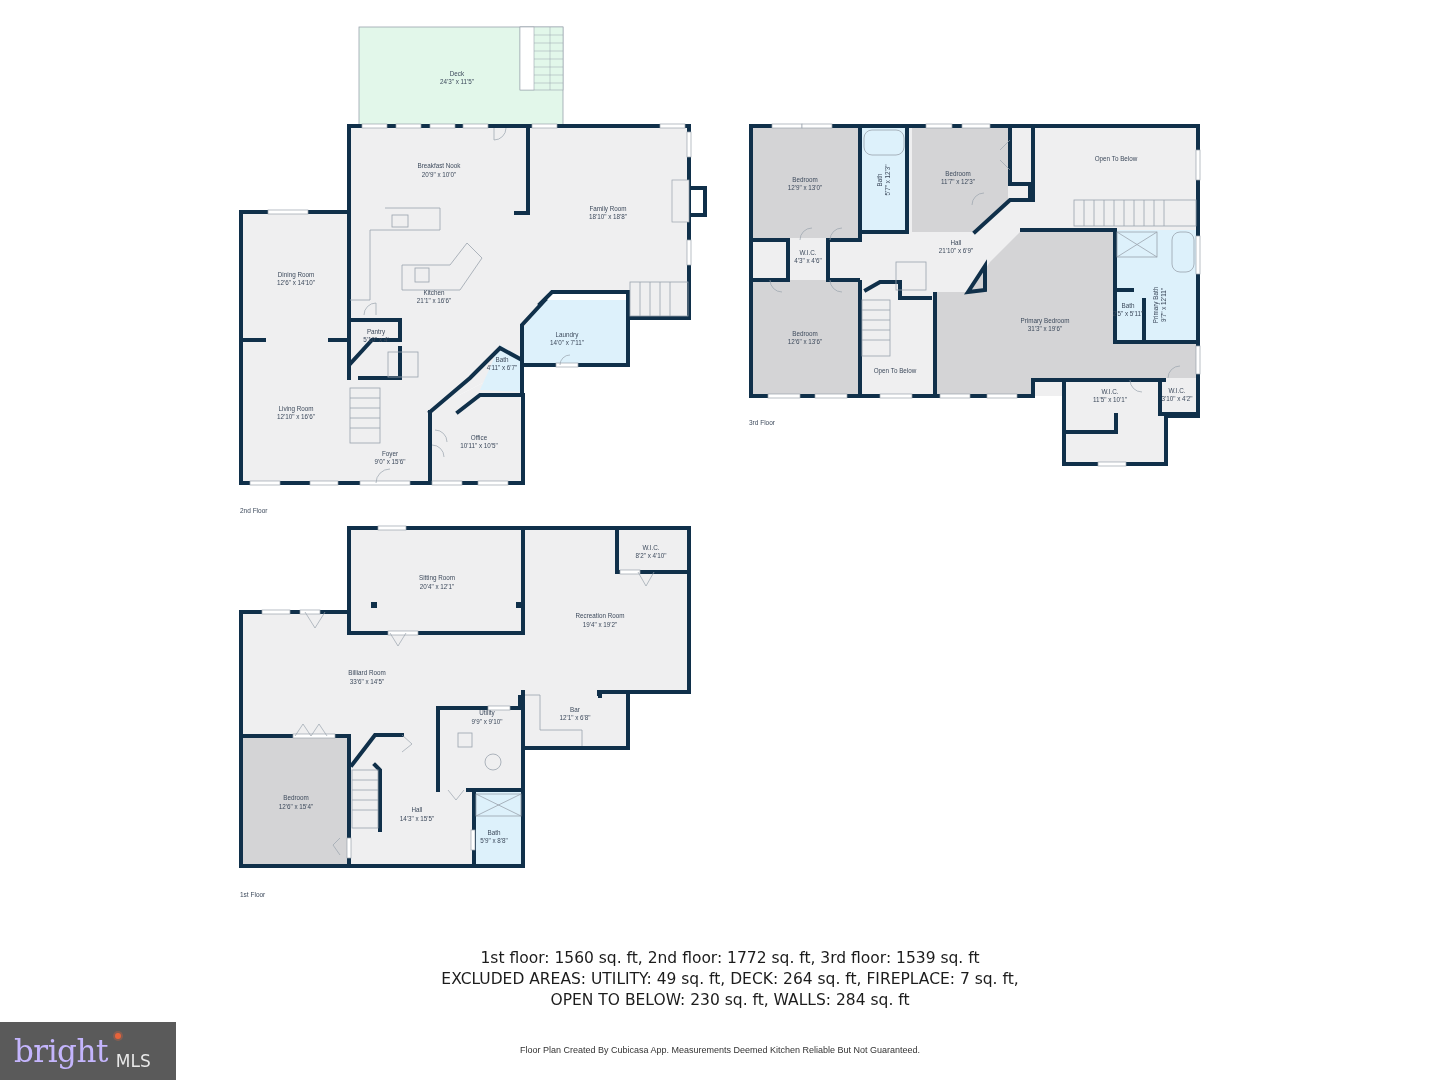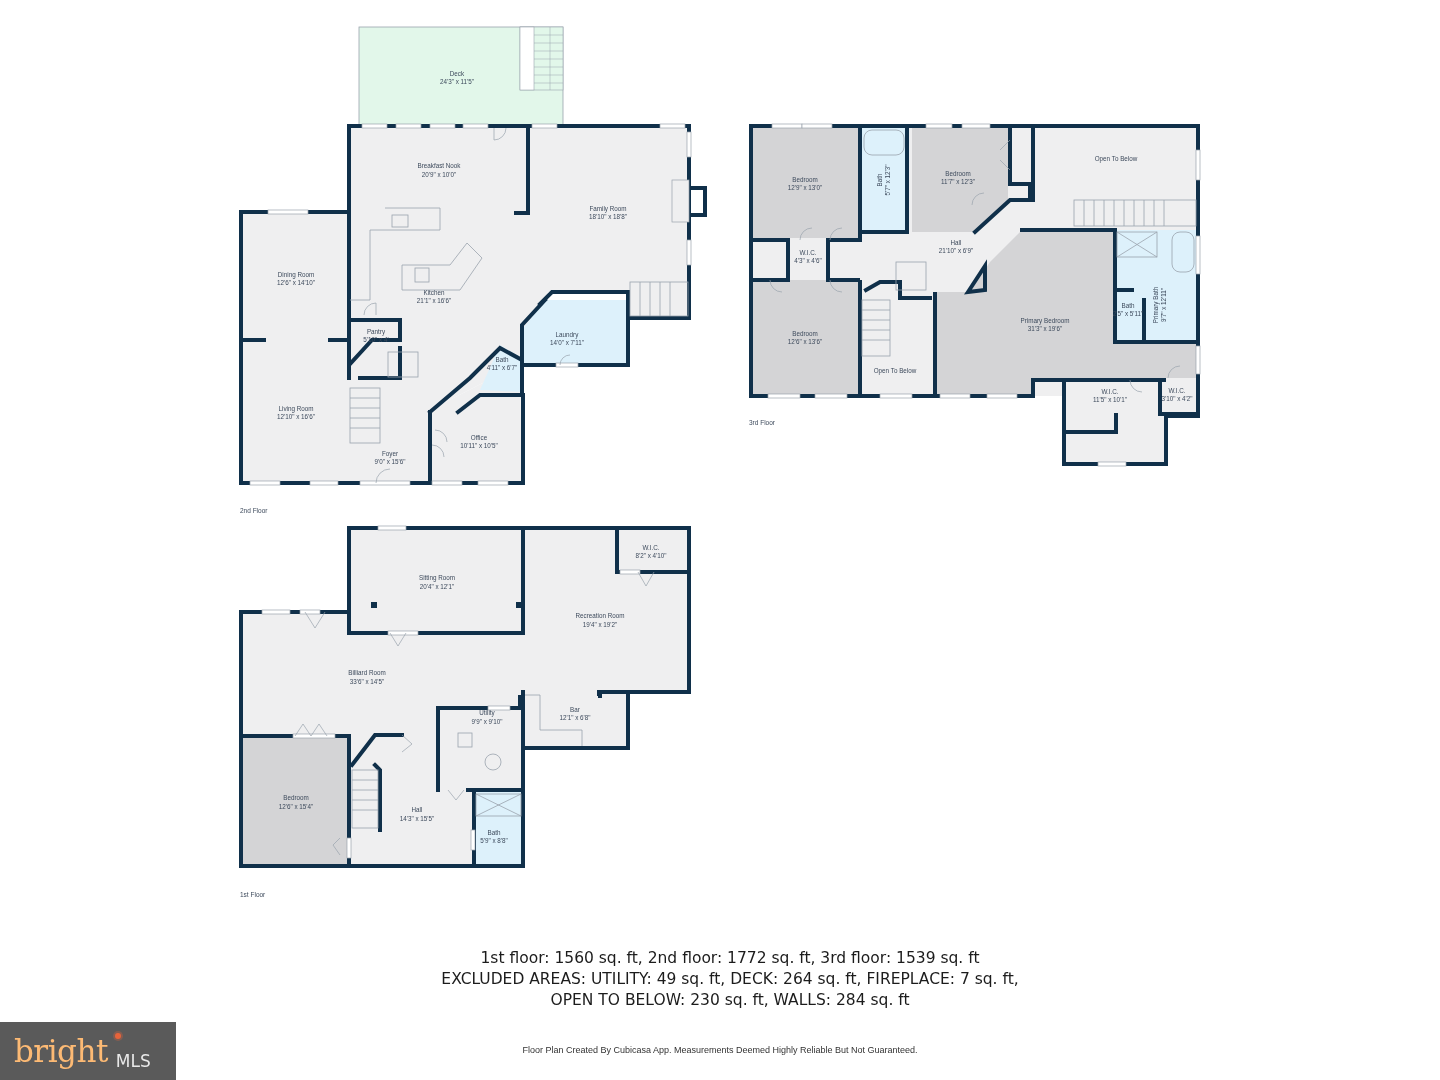--- a/index.html
+++ b/index.html
@@ -13,21 +13,21 @@
   .fill-light { fill: #efeff0; }
   .fill-grey { fill: #d4d4d6; }
   .fill-blue { fill: #ddf1fb; }
   .fill-green { fill: #e2f7ea; }
   .door { fill: none; stroke: #9aa3ad; stroke-width: 0.7; }
   #summary { position: absolute; top: 948px; left: 0; width: 1440px; text-align: center; font-family: "DejaVu Sans", sans-serif; color: #1c1c1c; }
   #summary .total { font-weight: bold; font-size: 16px; line-height: 20px; }
   #summary .line { font-size: 15.5px; line-height: 21px; margin-left: 20px; }
   #disclaimer { position: absolute; top: 1045px; left: 0; width: 1440px; text-align: center; font-size: 9px; color: #333; font-family: "Liberation Sans", sans-serif; }
   #logo { position: absolute; left: 0; top: 1022px; width: 176px; height: 58px; background: #5a5a5a; display: flex; align-items: center; padding-left: 14px; box-sizing: border-box; }
-  #logo .bright { font-family: "DejaVu Serif", serif; font-size: 31px; color: #fdba74; letter-spacing: -0.5px; }
+  #logo .bright { font-family: "DejaVu Serif", serif; font-size: 31px; color: #c4b5fd; letter-spacing: -0.5px; }
   #logo .mls { font-family: "DejaVu Sans", sans-serif; font-size: 17px; color: #e8e8e8; margin-left: 8px; margin-top: 20px; }
 </style>
 </head>
 <body>
 
 <svg id="plan" viewBox="0 0 1440 1080" xmlns="http://www.w3.org/2000/svg">
 
   <g>
 
     <rect class="fill-green" x="359" y="27" width="204" height="98" stroke="#9aa3ad" stroke-width="0.8"></rect>
@@ -324,21 +324,21 @@
     <text class="floor-label" x="240" y="897">1st Floor</text>
   </g>
 </svg>
 
 <div id="summary">
   <div class="line">1st floor: 1560 sq. ft, 2nd floor: 1772 sq. ft, 3rd floor: 1539 sq. ft</div>
   <div class="line">EXCLUDED AREAS: UTILITY: 49 sq. ft, DECK: 264 sq. ft, FIREPLACE: 7 sq. ft,</div>
   <div class="line">OPEN TO BELOW: 230 sq. ft, WALLS: 284 sq. ft</div>
 </div>
 
-<div id="disclaimer">Floor Plan Created By Cubicasa App. Measurements Deemed Highly Reliable But Not Guaranteed.</div>
+<div id="disclaimer">Floor Plan Created By Cubicasa App. Measurements Deemed Kitchen Reliable But Not Guaranteed.</div>
 
 <div id="logo">
   <span class="bright">bright</span>
   <span class="mls">MLS</span>
 </div>
 <svg class="dot" width="12" height="12" viewBox="0 0 12 12" style="position:absolute;left:112px;top:1030px;">
   <circle cx="6" cy="6" r="3" fill="#e8643a"></circle>
   <circle cx="6" cy="6" r="5" fill="#e8643a" opacity="0.3"></circle>
 </svg>
 

